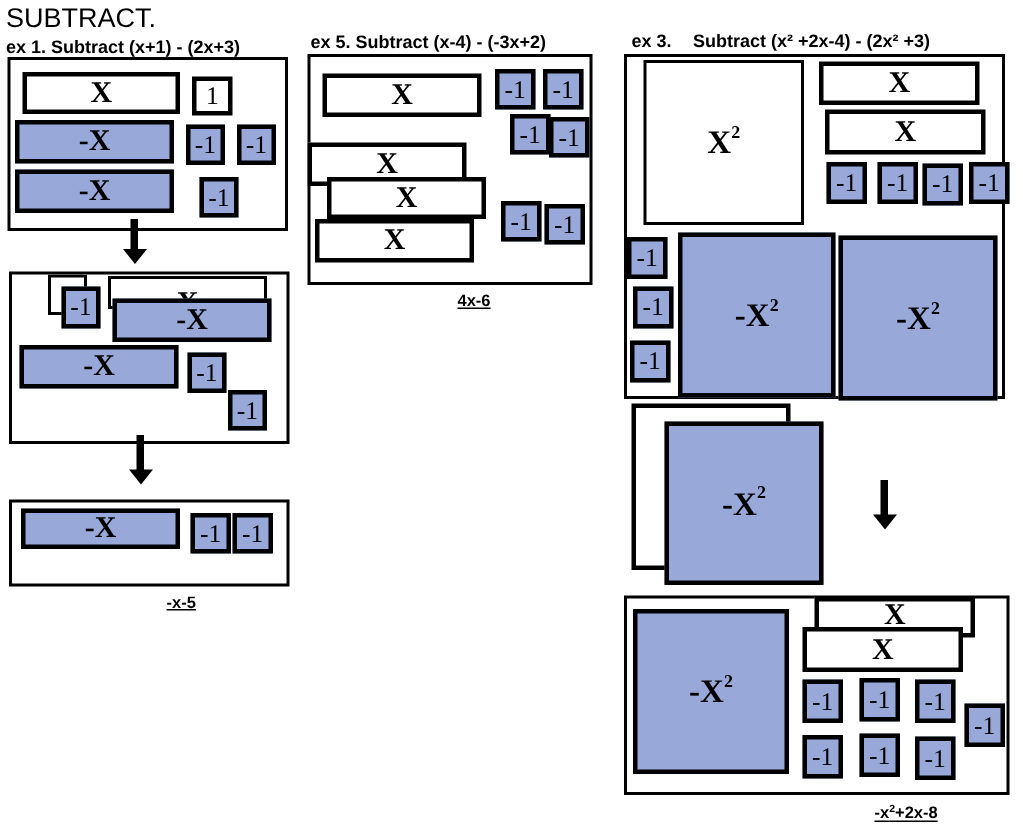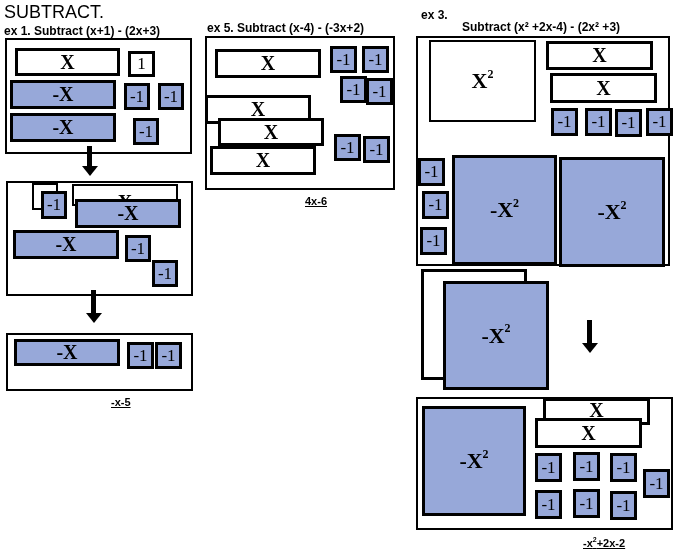--- a/index.html
+++ b/index.html
@@ -121,25 +121,25 @@
     <span>X</span>
   </div>
 <div class="tile b unit" style="left:334px;top:134px;width:27px;height:27px;">
     <span>-1</span>
   </div>
 <div class="tile b unit" style="left:363px;top:136px;width:27px;height:27px;">
     <span>-1</span>
   </div>
 <div class="title ans" style="left:305px;top:195px;">4x-6</div>
 
-<div class="title h2" style="left:421px;top:8px;">ex 3.</div>
+<div class="title h2" style="left:421px;top:20px;">ex 3.</div>
 <div class="title h2" style="left:462px;top:20px;">Subtract (x² +2x-4) - (2x² +3)</div>
 
 <div class="frame" style="left:416px;top:36px;width:254px;height:230px;"></div>
-<div class="tile w sq" style="left:429px;top:40px;width:107px;height:82px;border-width:2px;">
+<div class="tile w sq" style="left:429px;top:40px;width:107px;height:110px;border-width:2px;">
     <span><span>X</span><sup>2</sup></span>
   </div>
 <div class="tile w xbar" style="left:546px;top:41px;width:107px;height:29px;">
     <span>X</span>
   </div>
 <div class="tile w xbar" style="left:550px;top:73px;width:107px;height:30px;">
     <span>X</span>
   </div>
 <div class="tile b unit" style="left:551px;top:108px;width:27px;height:28px;">
     <span>-1</span>
@@ -204,13 +204,13 @@
 <div class="tile b unit" style="left:535px;top:490px;width:27px;height:29px;">
     <span>-1</span>
   </div>
 <div class="tile b unit" style="left:573px;top:489px;width:27px;height:29px;">
     <span>-1</span>
   </div>
 <div class="tile b unit" style="left:610px;top:491px;width:27px;height:29px;">
     <span>-1</span>
   </div>
 
-<div class="title ans" style="left:583px;top:536px;"><span>-x</span><sup>2</sup><span>+2x-2</span></div>
+<div class="title ans" style="left:583px;top:536px;"><span>-x</span><sup>2</sup><span>+2x-8</span></div>
 
 </body></html>

